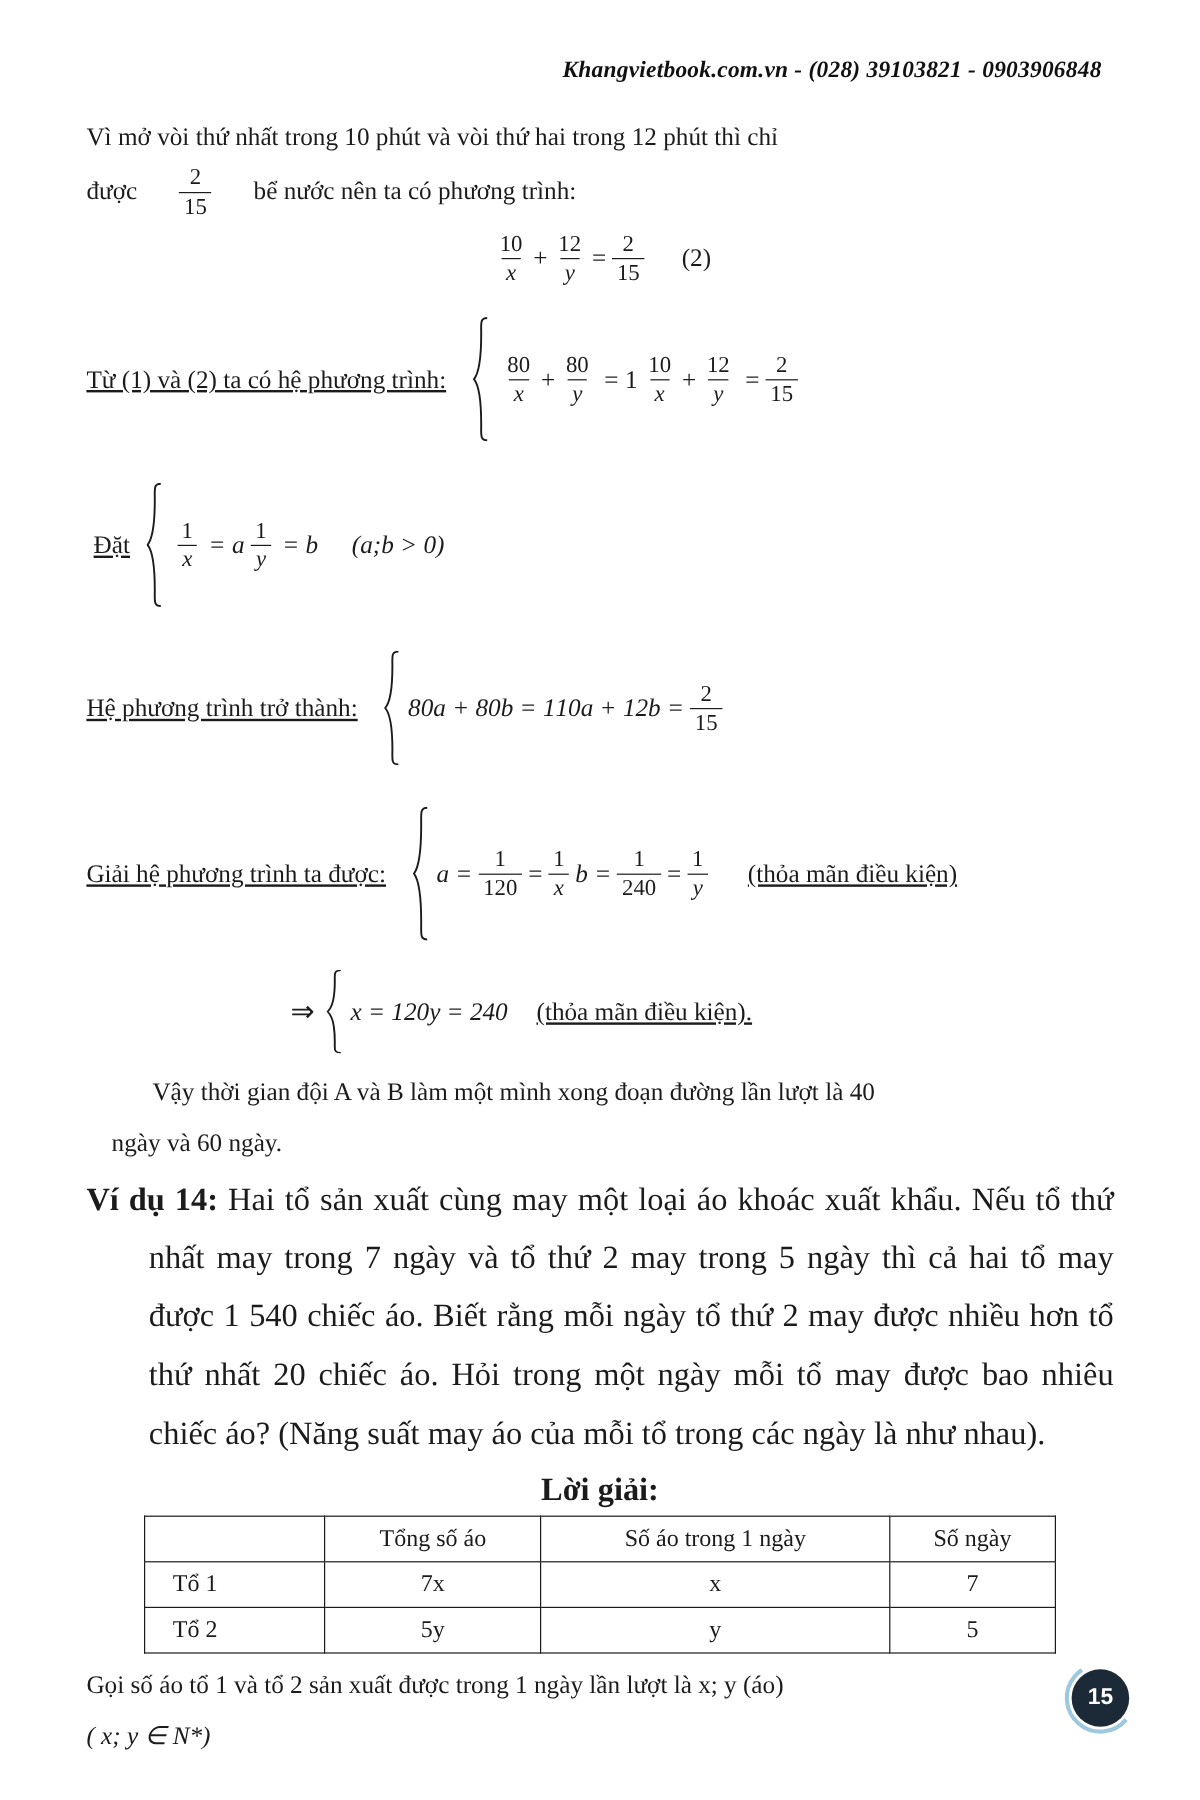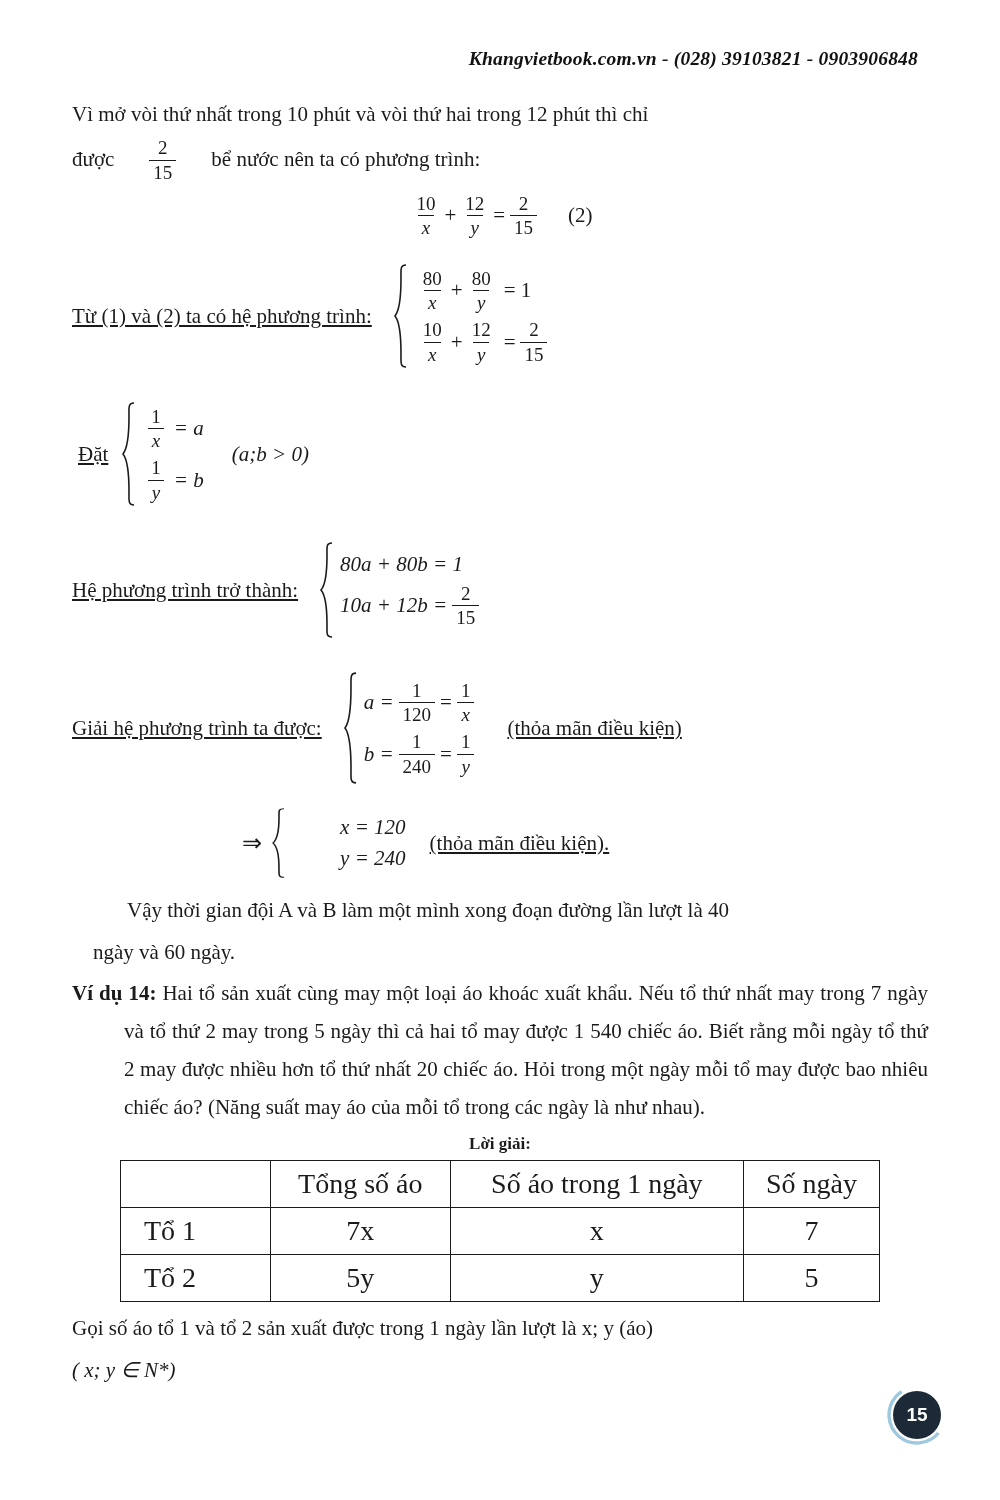--- a/index.html
+++ b/index.html
@@ -78,21 +78,20 @@
     vertical-align: middle;
   }
   .brace {
     width: 14px;
     position: relative;
     margin-right: 6px;
   }
   .brace svg { display: block; height: 100%; width: 100%; }
   .sys-rows {
     display: flex;
-    flex-direction: column;
     justify-content: center;
   }
   .sys-rows > div {
     display: flex;
     align-items: center;
     white-space: nowrap;
     padding: 3px 0;
   }
   .eq-block {
     display: flex;
@@ -103,43 +102,43 @@
   .tag { margin-left: 26px; font-size: 21px; }
 
   .line-block { margin: 14px 0; display: flex; align-items: center; }
   .gap-l { margin-left: 22px; }
 
   
   table.tbl {
     border-collapse: collapse;
     margin: 6px auto 0 auto;
     width: 760px;
-    font-size: 28px;
+    font-size: 20px;
   }
   table.tbl td, table.tbl th {
     border: 1.4px solid #1b1b1b;
     text-align: center;
     padding: 7px 6px;
     font-weight: normal;
   }
   table.tbl th:first-child, table.tbl td:first-child {
     width: 120px;
     text-align: left;
     padding-left: 23px;
   }
   table.tbl tr:first-child td:first-child { border-top-color:#1b1b1b; }
   .solution-title {
     text-align: center;
     font-weight: bold;
-    font-size: 17px;
+    font-size: 27px;
     margin: 8px 0 2px 0;
   }
   .ex-title { font-weight: bold; }
   .ex-wrap {
-    font-size: 21px;
+    font-size: 27px;
     line-height: 1.8;
     text-align: justify;
     margin-top: 2px;
   }
   .ex-wrap p { margin: 0; padding-left: 52px; text-indent: -52px; }
 
   
   .page-badge {
     position: absolute;
     right: 52px;
@@ -328,21 +327,21 @@
             <span class="den it">y</span>
           </span>
         </div>
       </span>
     </span>
     <span class="lbl" style="margin-left:28px;">(thỏa mãn điều kiện)</span>
   </div>
 
   <div class="line-block" style="margin-top:24px; padding-left:170px;">
     <span class="math" style="font-size:24px;">⇒</span>
-    <span class="sys" style="height:70px; margin-left:10px;gap:48px;">
+    <span class="sys" style="height:70px; margin-left:10px;">
       <span class="brace">
         <svg viewBox="0 0 14 100" preserveAspectRatio="none">
           <path d="M12 1 C6 1,7 5,7 14 C7 28,6 44,1 50 C6 56,7 72,7 86 C7 95,6 99,12 99" fill="none" stroke="#1b1b1b" stroke-width="1.6"></path>
         </svg>
       </span>
       <span class="sys-rows">
         <div class="math it">x = 120</div>
         <div class="math it">y = 240</div>
       </span>
     </span>

